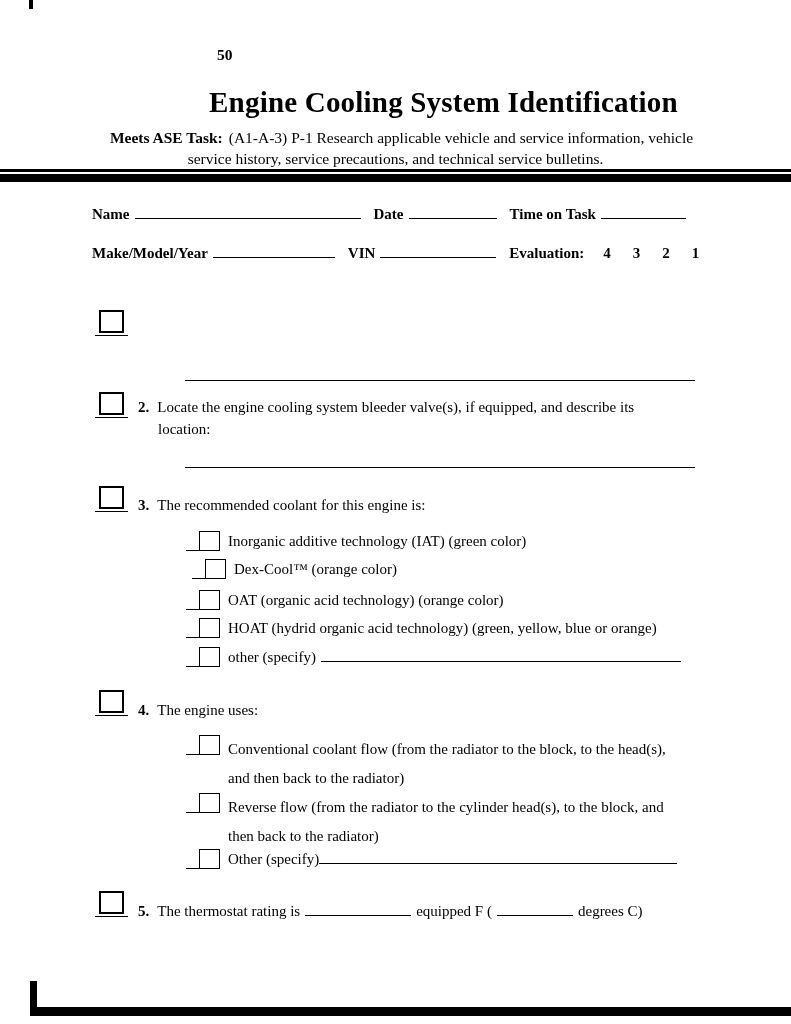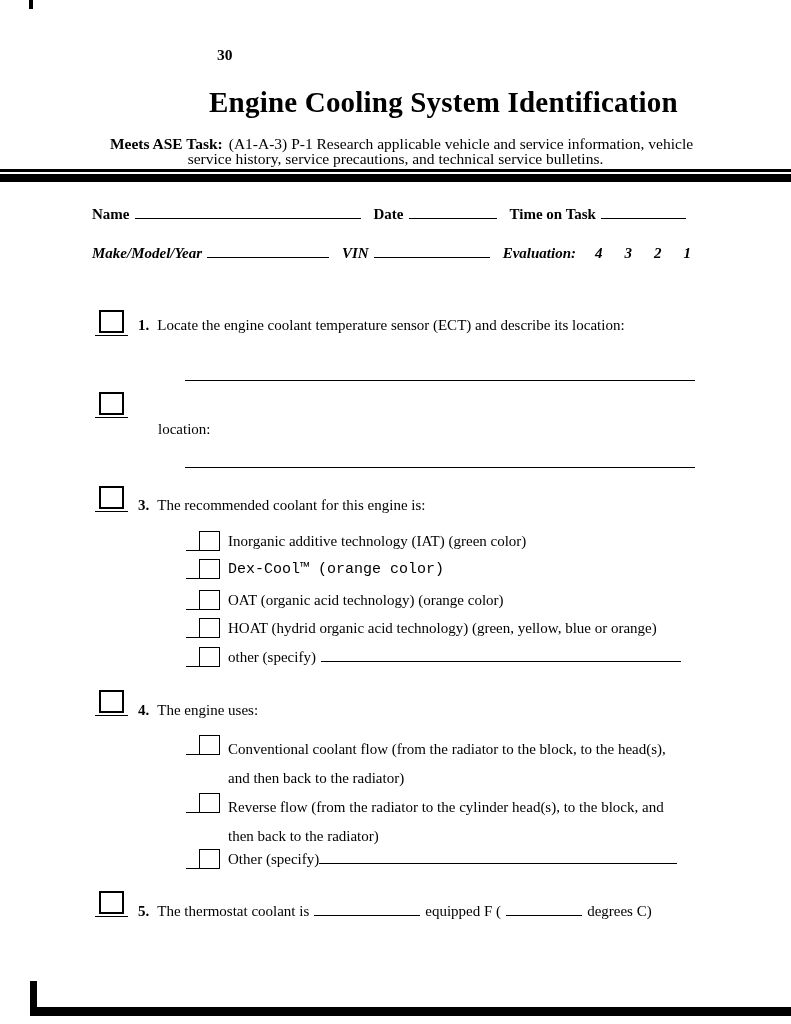--- a/index.html
+++ b/index.html
@@ -32,62 +32,62 @@
   .row .blank { margin-right:13px; }
   .eval-num { font-weight:bold; margin-left:22px; }
 </style>
 </head>
 <body>
 
 <div class="page">
 
   <div class="bar" style="left:29px; top:0; width:4px; height:9px;"></div>
 
-  <div class="abs b" style="left:217px; top:46px; font-size:15.5px;">30</div>
+  <div class="abs b" style="left:217px; top:46px; font-size:15.5px;">50</div>
 
   <div class="abs center title" style="top:86px;margin-left:48px;">Engine Cooling System Identification</div>
 
-  <div class="abs center ase" style="top:135px;padding-left:12px;">
+  <div class="abs center ase" style="top:129px;padding-left:12px;">
     <span class="b" style="margin-right:6px;">Meets ASE Task:</span><span>(A1-A-3)  P-1  Research applicable vehicle and service information, vehicle</span>
   </div>
   <div class="abs center ase" style="top:150px;">service history, service precautions, and technical service bulletins.</div>
 
   <div class="bar" style="left:0; top:169px; width:791px; height:2.5px;"></div>
   <div class="bar" style="left:0; top:174px; width:791px; height:8px;"></div>
 
   <div class="row" style="top:206px;">
     <span class="lbl">Name</span><span class="blank" style="width:226px;"></span><span class="lbl">Date</span><span class="blank" style="width:88px;"></span><span class="lbl">Time on Task</span><span class="blank" style="width:85px;"></span>
   </div>
 
-  <div class="row" style="top:245px;font-style:italic;">
+  <div class="row" style="top:245px;">
     <span class="lbl">Make/Model/Year</span><span class="blank" style="width:122px;"></span><span class="lbl">VIN</span><span class="blank" style="width:116px;"></span><span class="lbl">Evaluation:</span><span class="eval-num" style="margin-left:14px;">4</span><span class="eval-num">3</span><span class="eval-num">2</span><span class="eval-num">1</span>
   </div>
 
 
   <div class="chk-main" style="left:99px; top:310px;"></div>
-  <div class="item-text" style="left:138px; top:317px;">
-    <span class="num">1.</span><span>Locate the engine coolant temperature sensor (ECT) and describe its location:</span>
-  </div>
   <div class="answer" style="left:185px; top:380px; width:510px;"></div>
 
   <div class="chk-main" style="left:99px; top:392px;"></div>
+  <div class="item-text" style="left:138px; top:399px;">
+    <span class="num">2.</span><span>Locate the engine cooling system bleeder valve(s), if equipped, and describe its</span>
+  </div>
   <div class="item-text" style="left:158px; top:421px;">location:</div>
   <div class="answer" style="left:185px; top:467px; width:510px;"></div>
 
   <div class="chk-main" style="left:99px; top:486px;"></div>
   <div class="item-text" style="left:138px; top:497px;">
     <span class="num">3.</span><span>The recommended coolant for this engine is:</span>
   </div>
 
   <div class="opt" style="left:186px; top:531px;">
     <span class="lead"></span>
       <span class="chk-sub"></span>
       <span class="opt-label">Inorganic additive technology (IAT) (green color)</span>
   </div>
-  <div class="opt" style="left:186px; top:559px;font-family:Liberation Mono, monospace;">
+  <div class="opt" style="left:192px; top:559px;">
     <span class="lead"></span>
       <span class="chk-sub"></span>
       <span class="opt-label">Dex-Cool™ (orange color)</span>
   </div>
   <div class="opt" style="left:186px; top:590px;">
     <span class="lead"></span>
       <span class="chk-sub"></span>
       <span class="opt-label">OAT (organic acid technology) (orange color)</span>
   </div>
   <div class="opt" style="left:186px; top:618px;">
@@ -117,19 +117,19 @@
       <span class="opt-label two-line"><span>Reverse flow (from the radiator to the cylinder head(s), to the block, and</span><br><span>then back to the radiator)</span></span>
   </div>
   <div class="opt" style="left:186px; top:849px;">
     <span class="lead"></span>
       <span class="chk-sub"></span>
       <span class="opt-label"><span>Other (specify)</span><span class="blank" style="width:358px;"></span></span>
   </div>
 
   <div class="chk-main" style="left:99px; top:891px;"></div>
   <div class="item-text" style="left:138px; top:903px;">
-    <span class="num">5.</span><span>The thermostat coolant is</span><span class="blank" style="width:106px; margin:0 5px;"></span><span>equipped F (</span><span class="blank" style="width:76px; margin:0 5px;"></span><span>degrees C)</span>
+    <span class="num">5.</span><span>The thermostat rating is</span><span class="blank" style="width:106px; margin:0 5px;"></span><span>equipped F (</span><span class="blank" style="width:76px; margin:0 5px;"></span><span>degrees C)</span>
   </div>
 
   <div class="bar" style="left:30px; top:981px; width:7px; height:35px;"></div>
   <div class="bar" style="left:30px; top:1007px; width:761px; height:9px;"></div>
 
 </div>
 
 </body></html>

